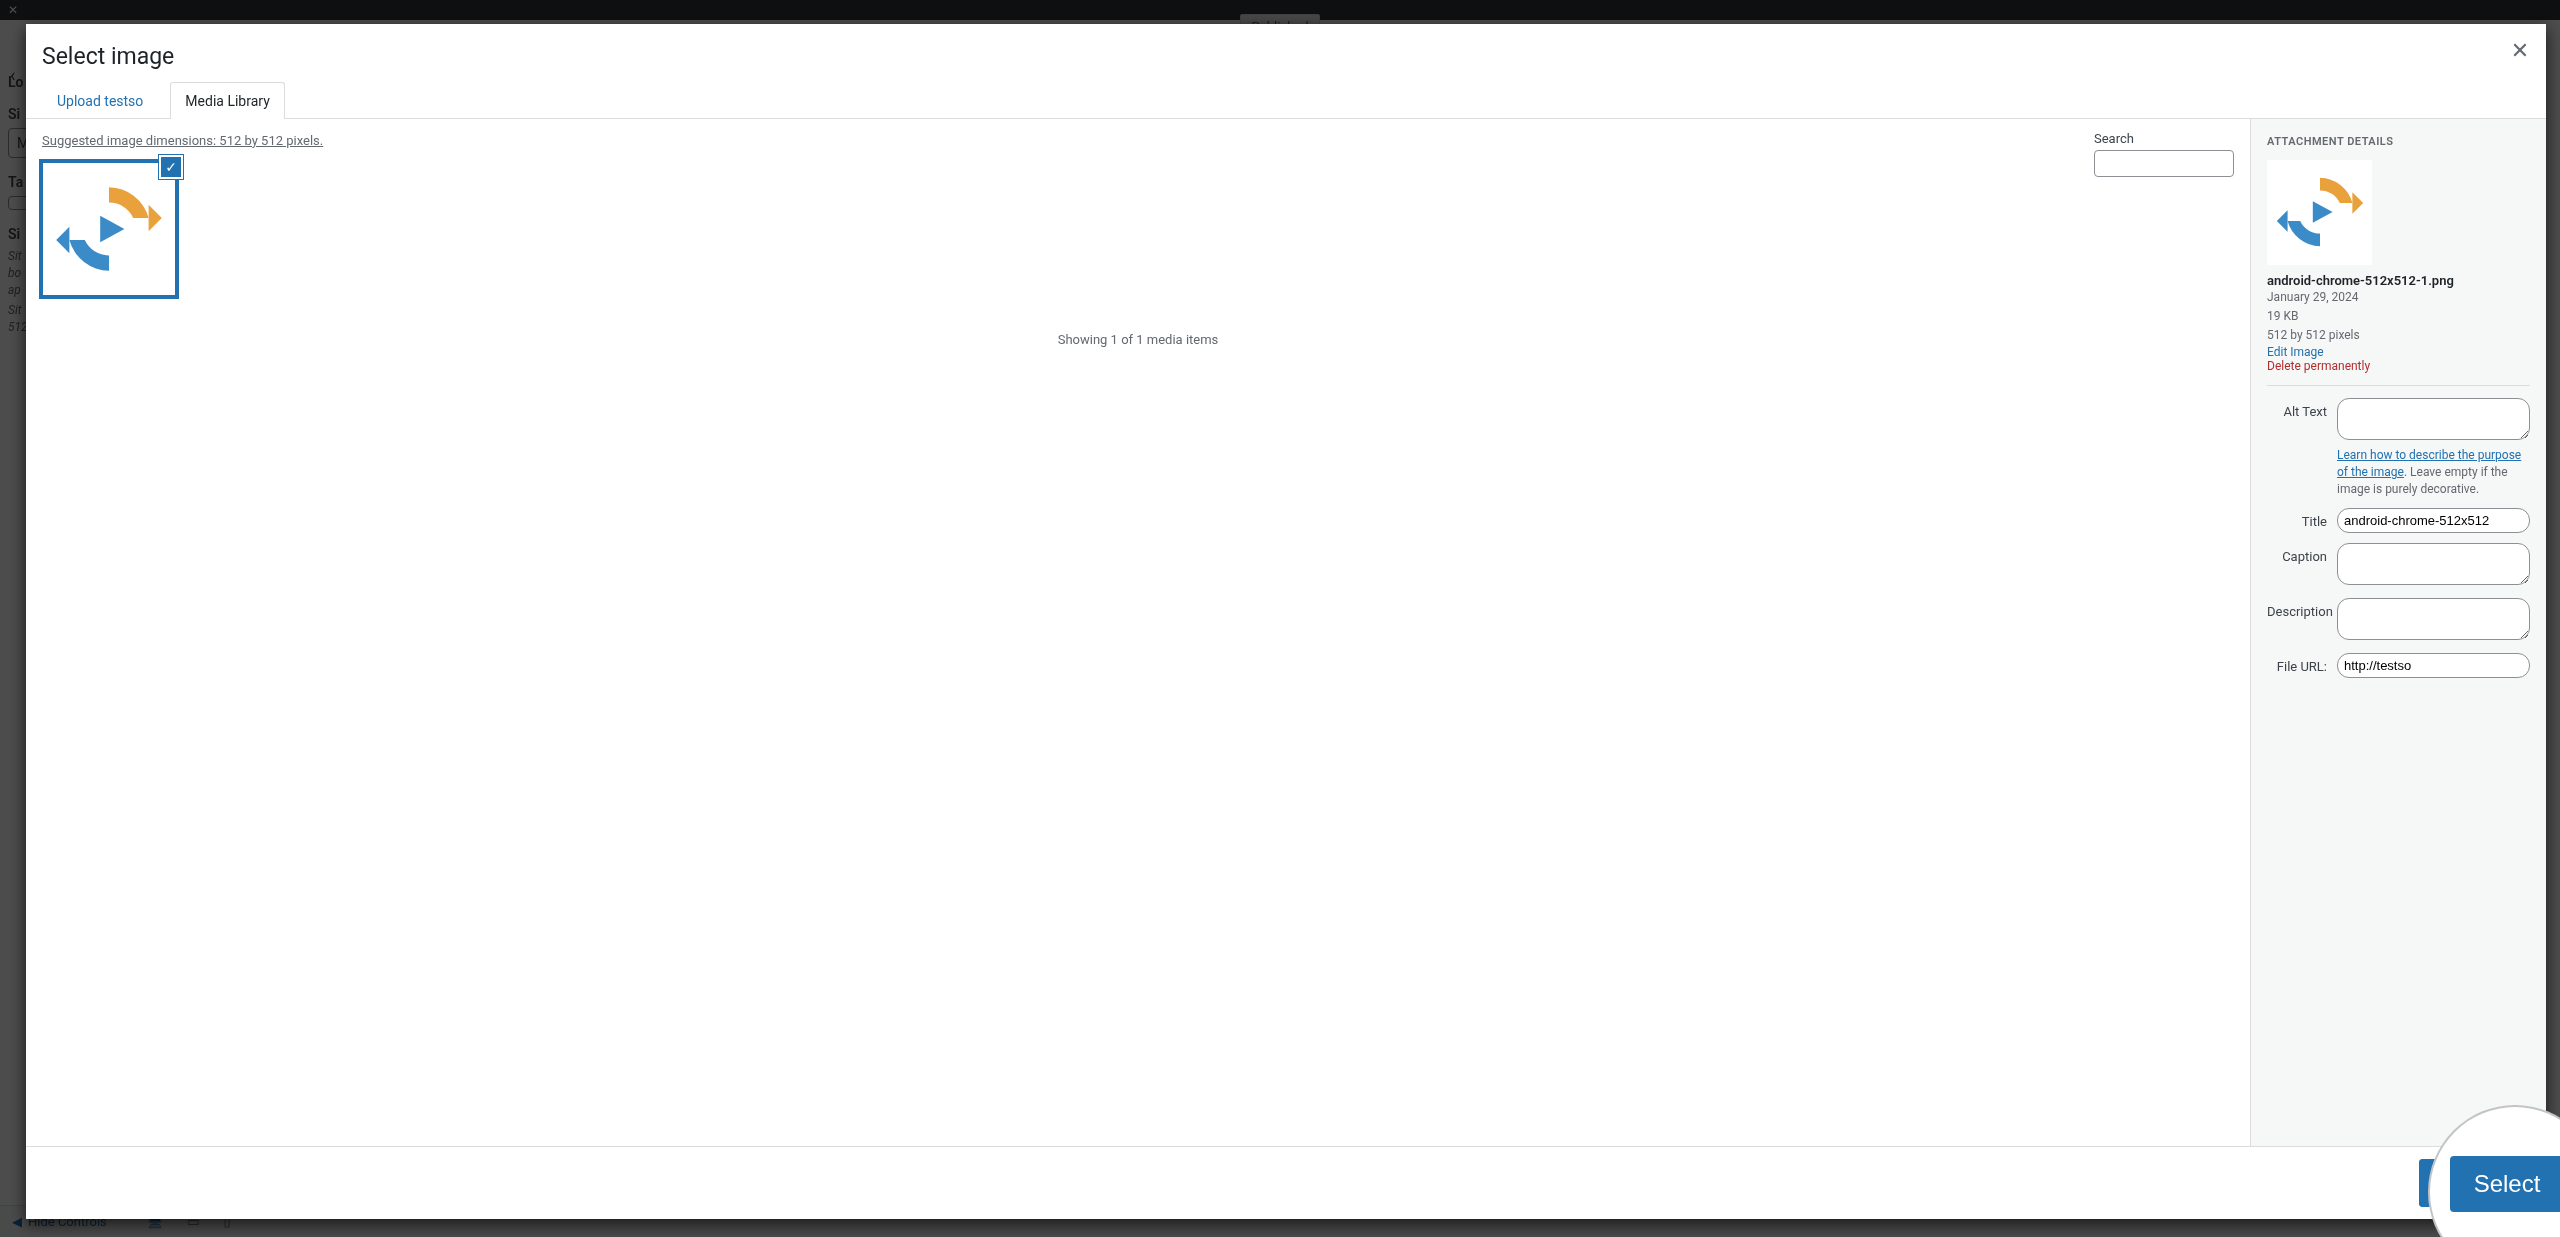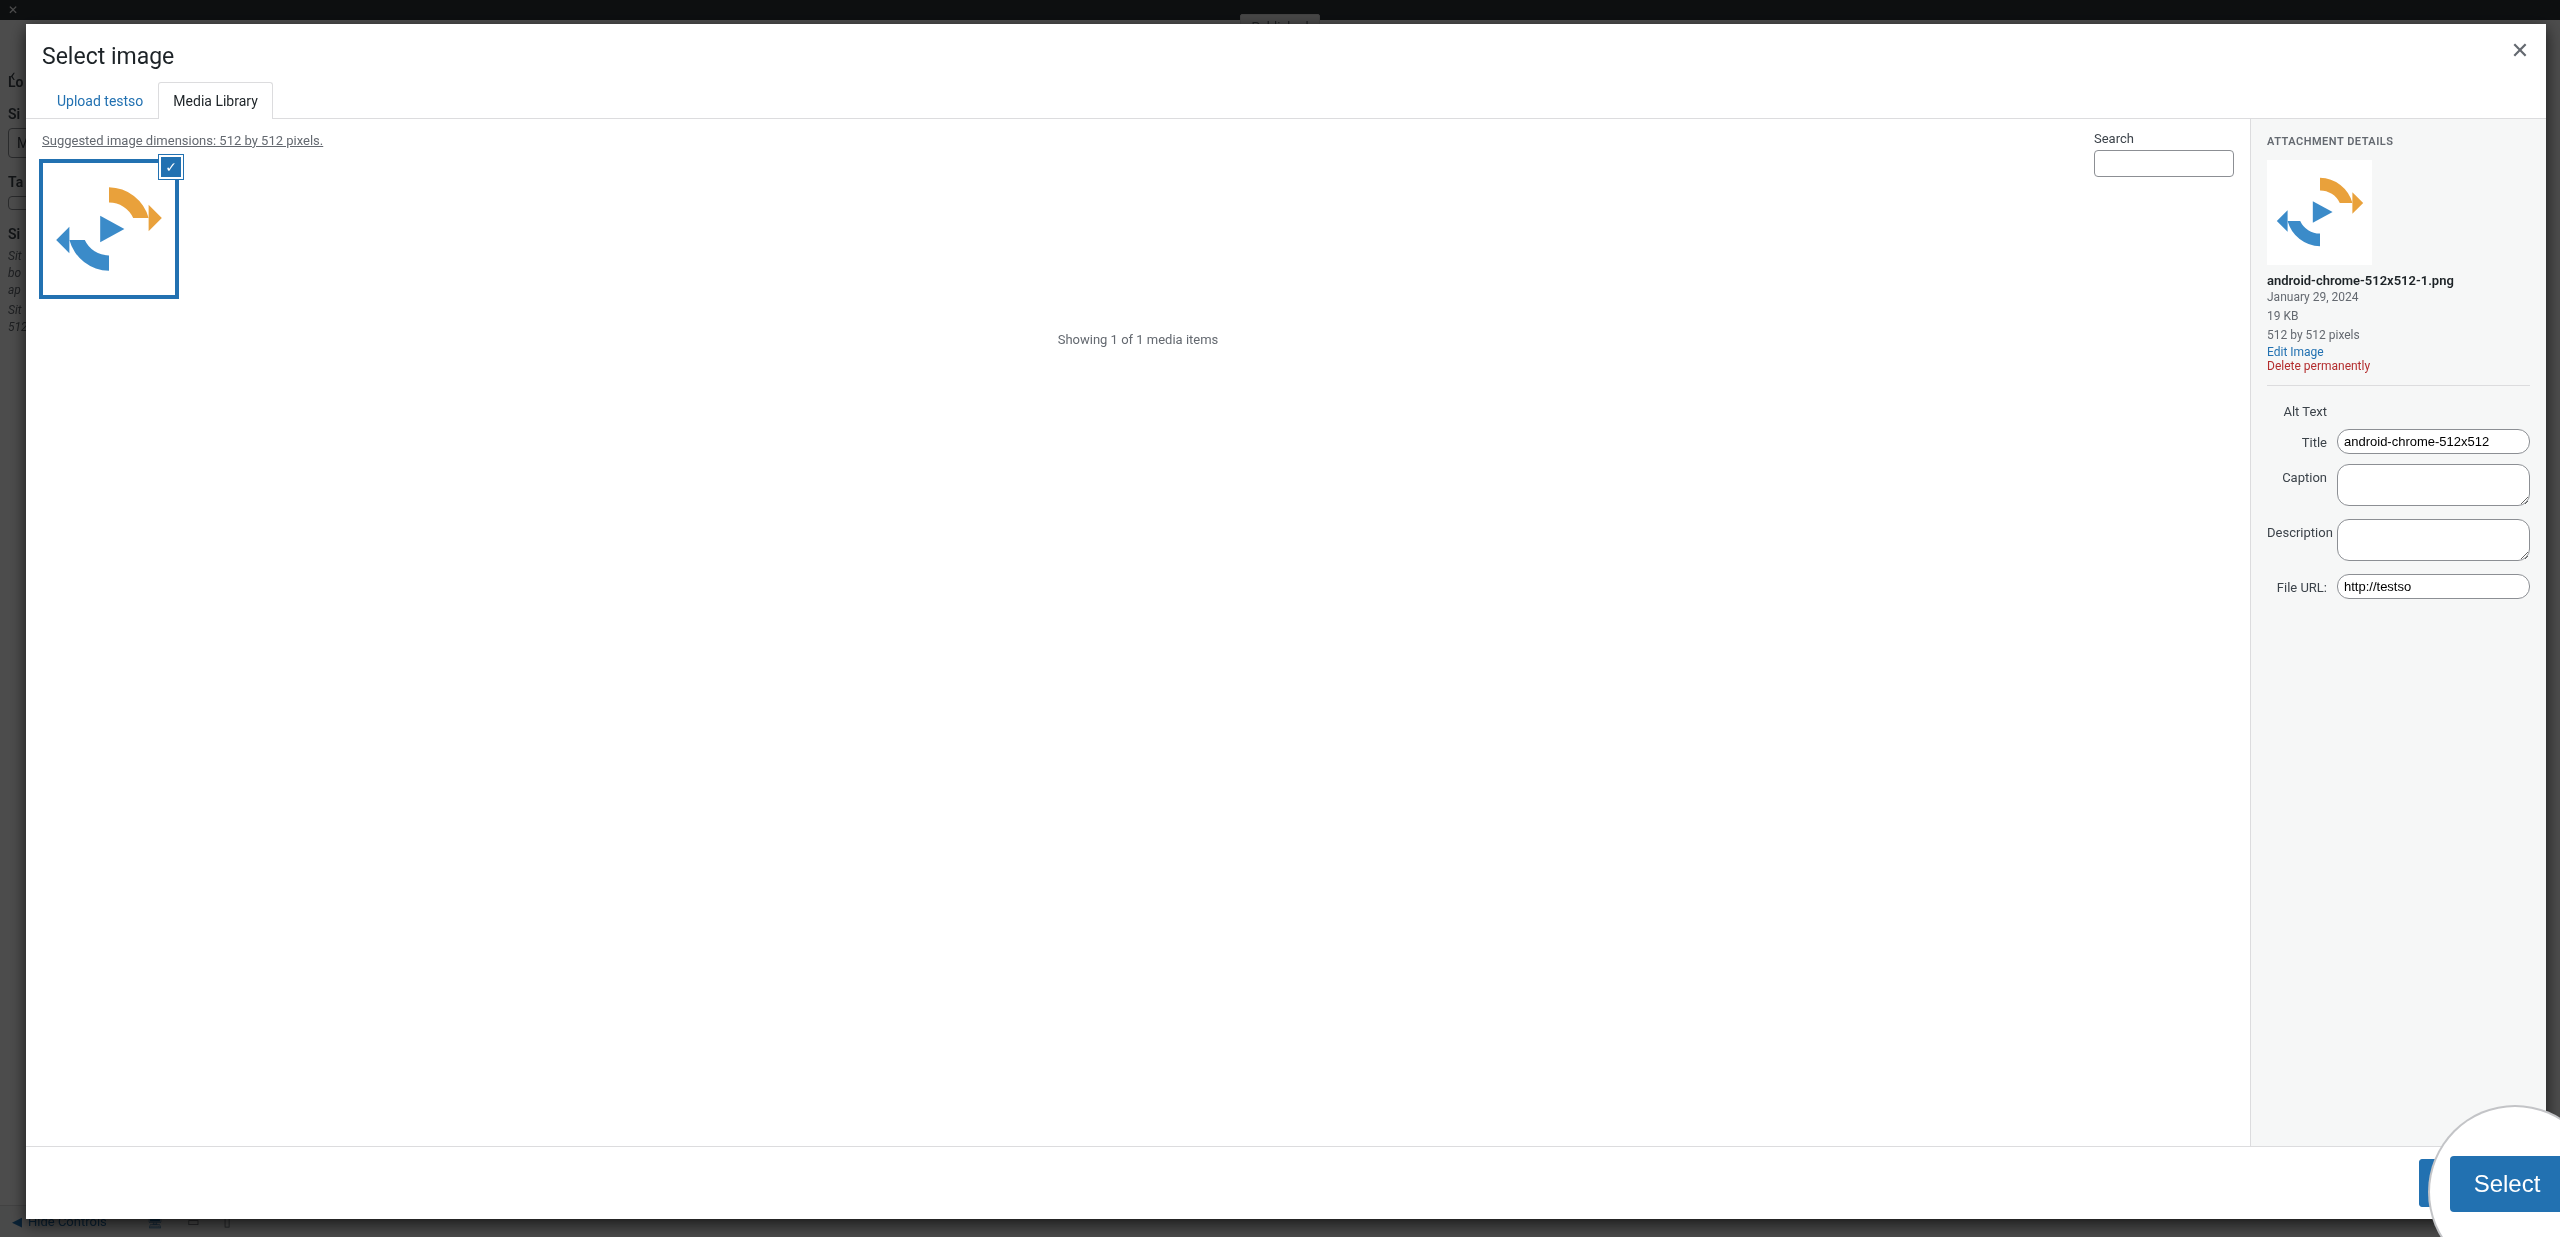--- a/index.html
+++ b/index.html
@@ -29,21 +29,21 @@
   .modal {
     position: fixed; left:26px; right:14px; top:24px; bottom:18px;
     background:#fff; display:flex; flex-direction:column;
     box-shadow:0 5px 15px rgba(0,0,0,.7);
   }
   .modal-header { padding:18px 16px 0 16px; }
   .modal-title { font-size:23px; font-weight:400; line-height:1.3; color:#1d2327; margin-bottom:10px;}
   .modal-close { position:absolute; right:8px; top:8px; width:36px; height:36px; display:flex; align-items:center; justify-content:center; color:#646970; font-size:22px; cursor:pointer;}
   .tabs { display:flex; padding:0 16px; border-bottom:1px solid #dcdcde;}
   .tab { padding:10px 14px; font-size:14px; color:#2271b1; cursor:pointer; border:1px solid transparent; border-bottom:none; margin-bottom:-1px;}
-  .tab.active { color:#1d2327; border-color:#dcdcde #dcdcde #fff; background:#fff; border-top-left-radius:3px; border-top-right-radius:3px;}
+  .tab.active { color:#1d2327; border-color:#dcdcde #dcdcde #fff; background:#fff; border-top-left-radius:3px; border-top-right-radius:3px;margin-left:12px;}
 
   .modal-body { flex:1; display:flex; min-height:0;}
   .media-area { flex:1; padding:14px 16px; position:relative; overflow:auto;}
   .hint { color:#646970; font-size:13px; margin-bottom:14px;text-decoration:underline;}
   .search-wrap { position:absolute; right:16px; top:12px; }
   .search-wrap label { display:block; font-size:13px; color:#3c434a; margin-bottom:4px;}
   .search-wrap input { width:140px; padding:5px 6px; border:1px solid #8c8f94; border-radius:4px; font-size:13px;}
 
   .thumbs { display:flex; flex-wrap:wrap; gap:10px;}
   .thumb { width:134px; height:134px; border:1px solid #c3c4c7; background:#fff; display:flex; align-items:center; justify-content:center; position:relative; cursor:pointer;}
@@ -184,20 +184,26 @@
       <div class="fname">android-chrome-512x512-1.png</div>
       <div class="meta">January 29, 2024</div>
       <div class="meta">19 KB</div>
       <div class="meta">512 by 512 pixels</div>
       <a href="#" class="edit">Edit Image</a><br>
       <a href="#" class="del">Delete permanently</a>
       <hr>
 
       <div class="field-row">
         <div class="fl">Alt Text</div>
+        <div class="fc">
+          <textarea style=""></textarea>
+          <div class="help">
+            <a href="#">Learn how to describe the purpose of the image</a><span>. Leave empty if the image is purely decorative.</span>
+          </div>
+        </div>
       </div>
 
       <div class="field-row">
         <div class="fl">Title</div>
         <div class="fc"><input type="text" value="android-chrome-512x512" style=""></div>
       </div>
 
       <div class="field-row">
         <div class="fl">Caption</div>
         <div class="fc"><textarea style=""></textarea></div>

